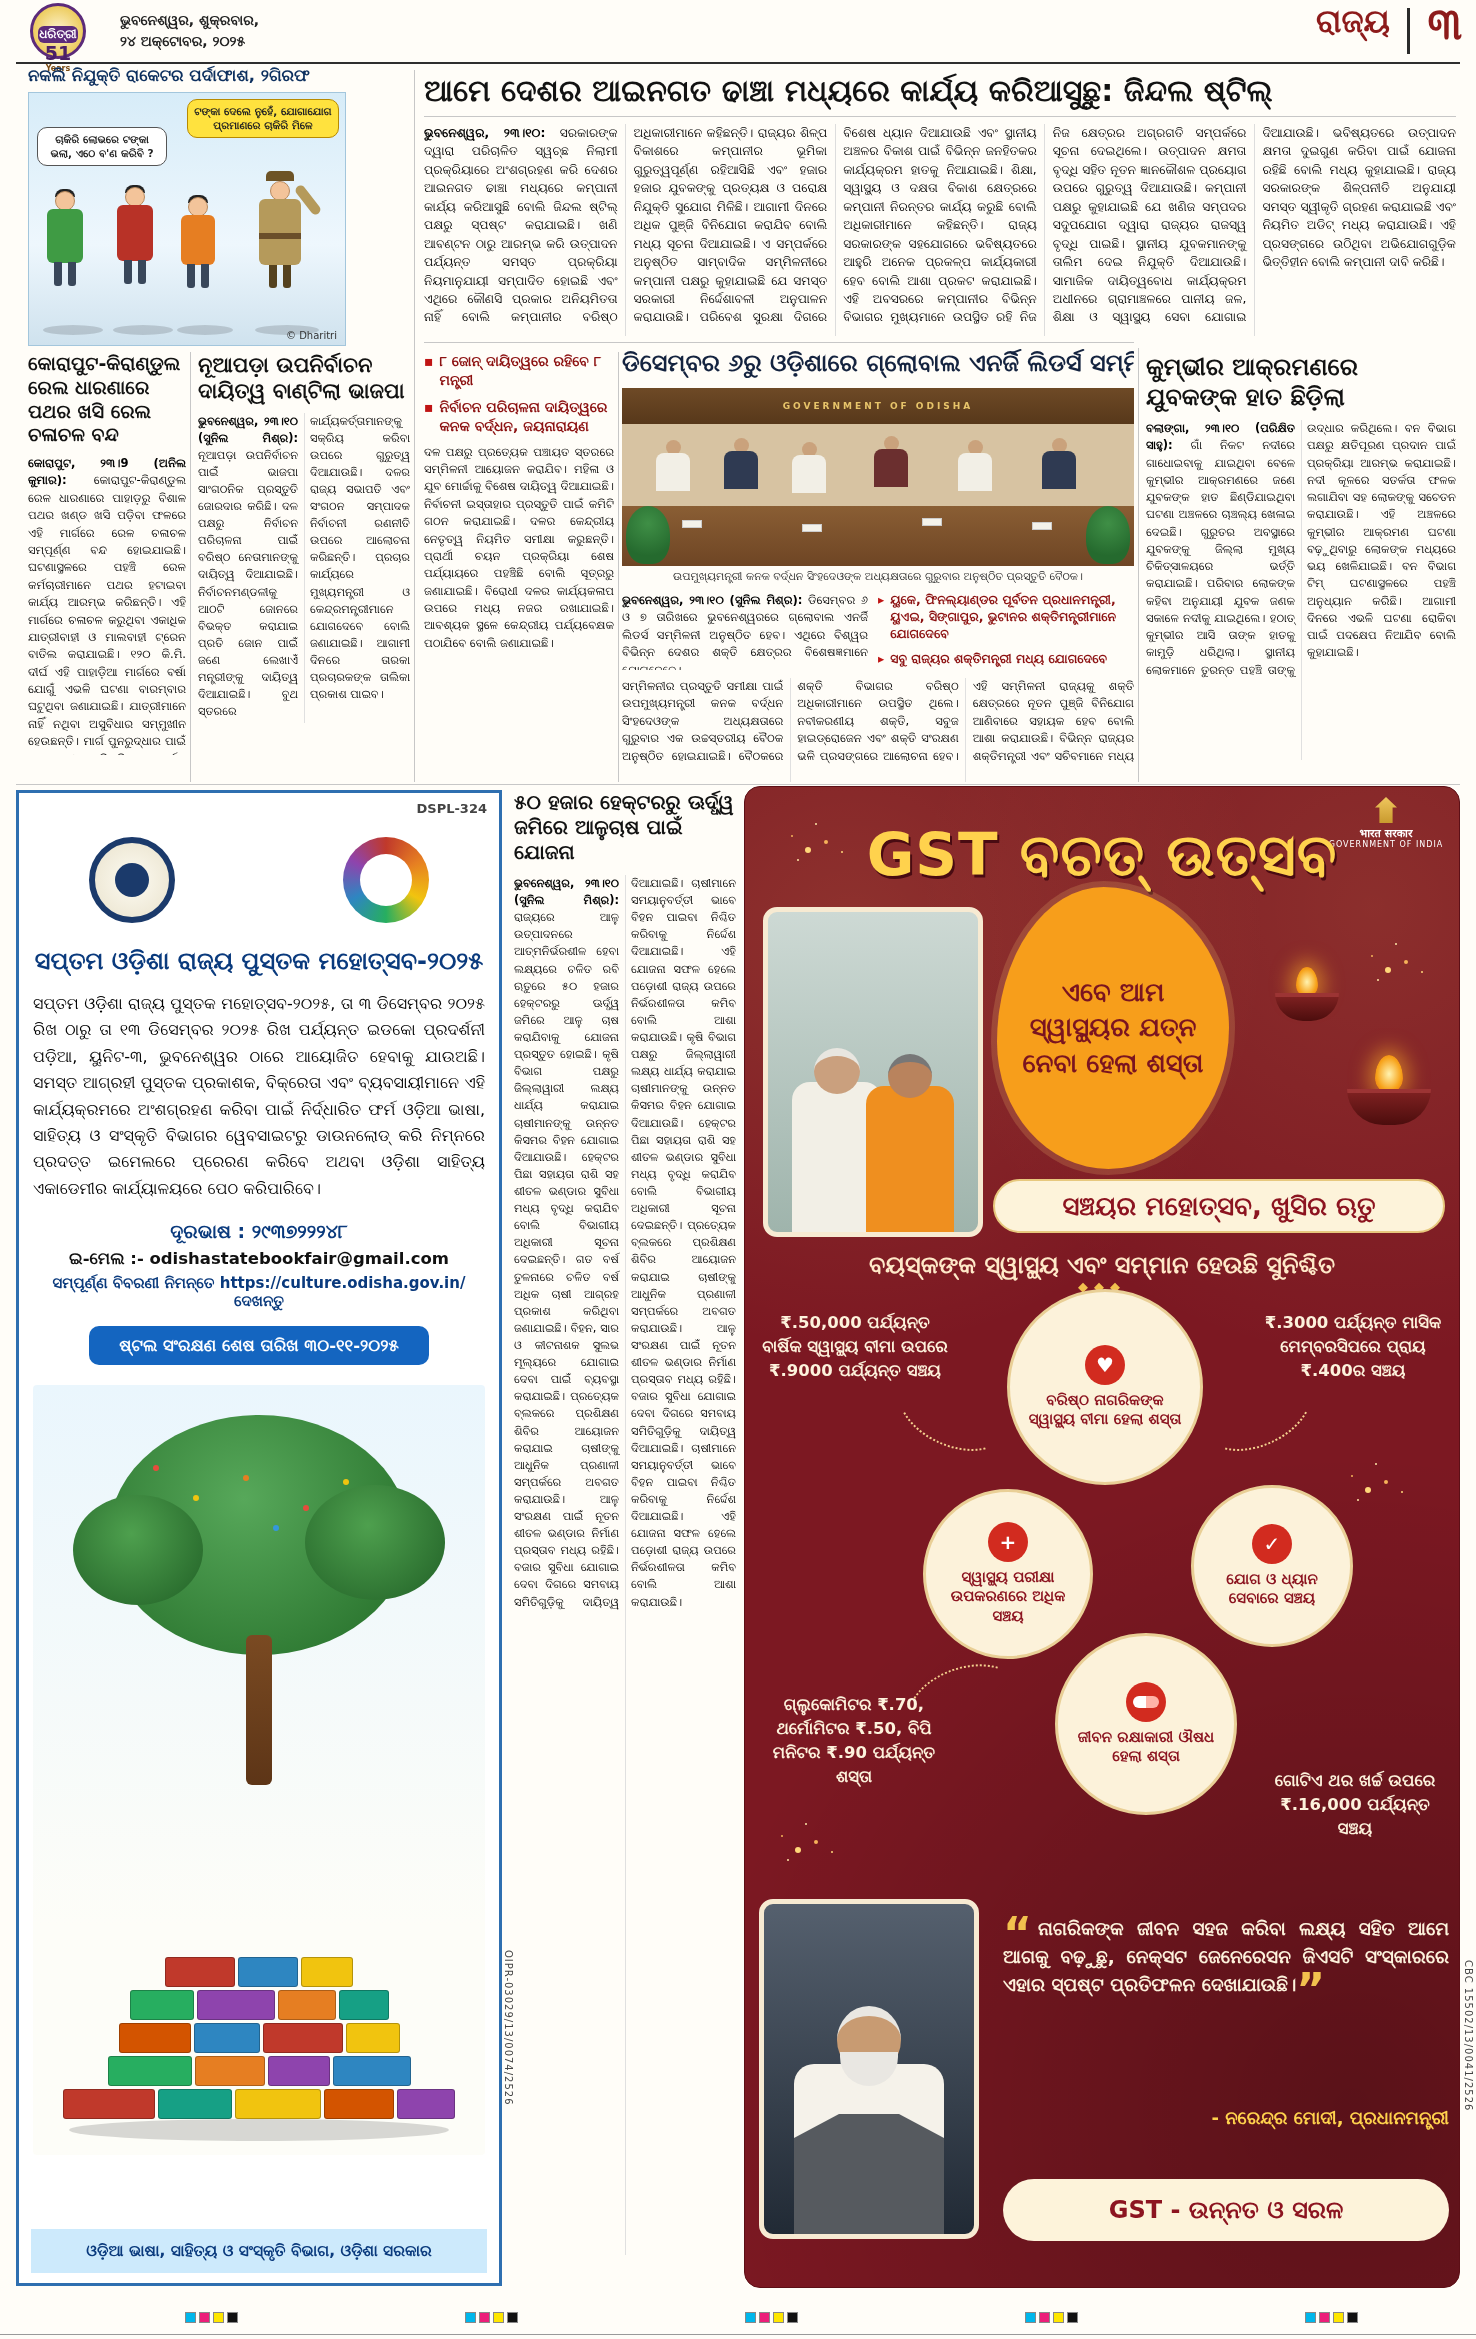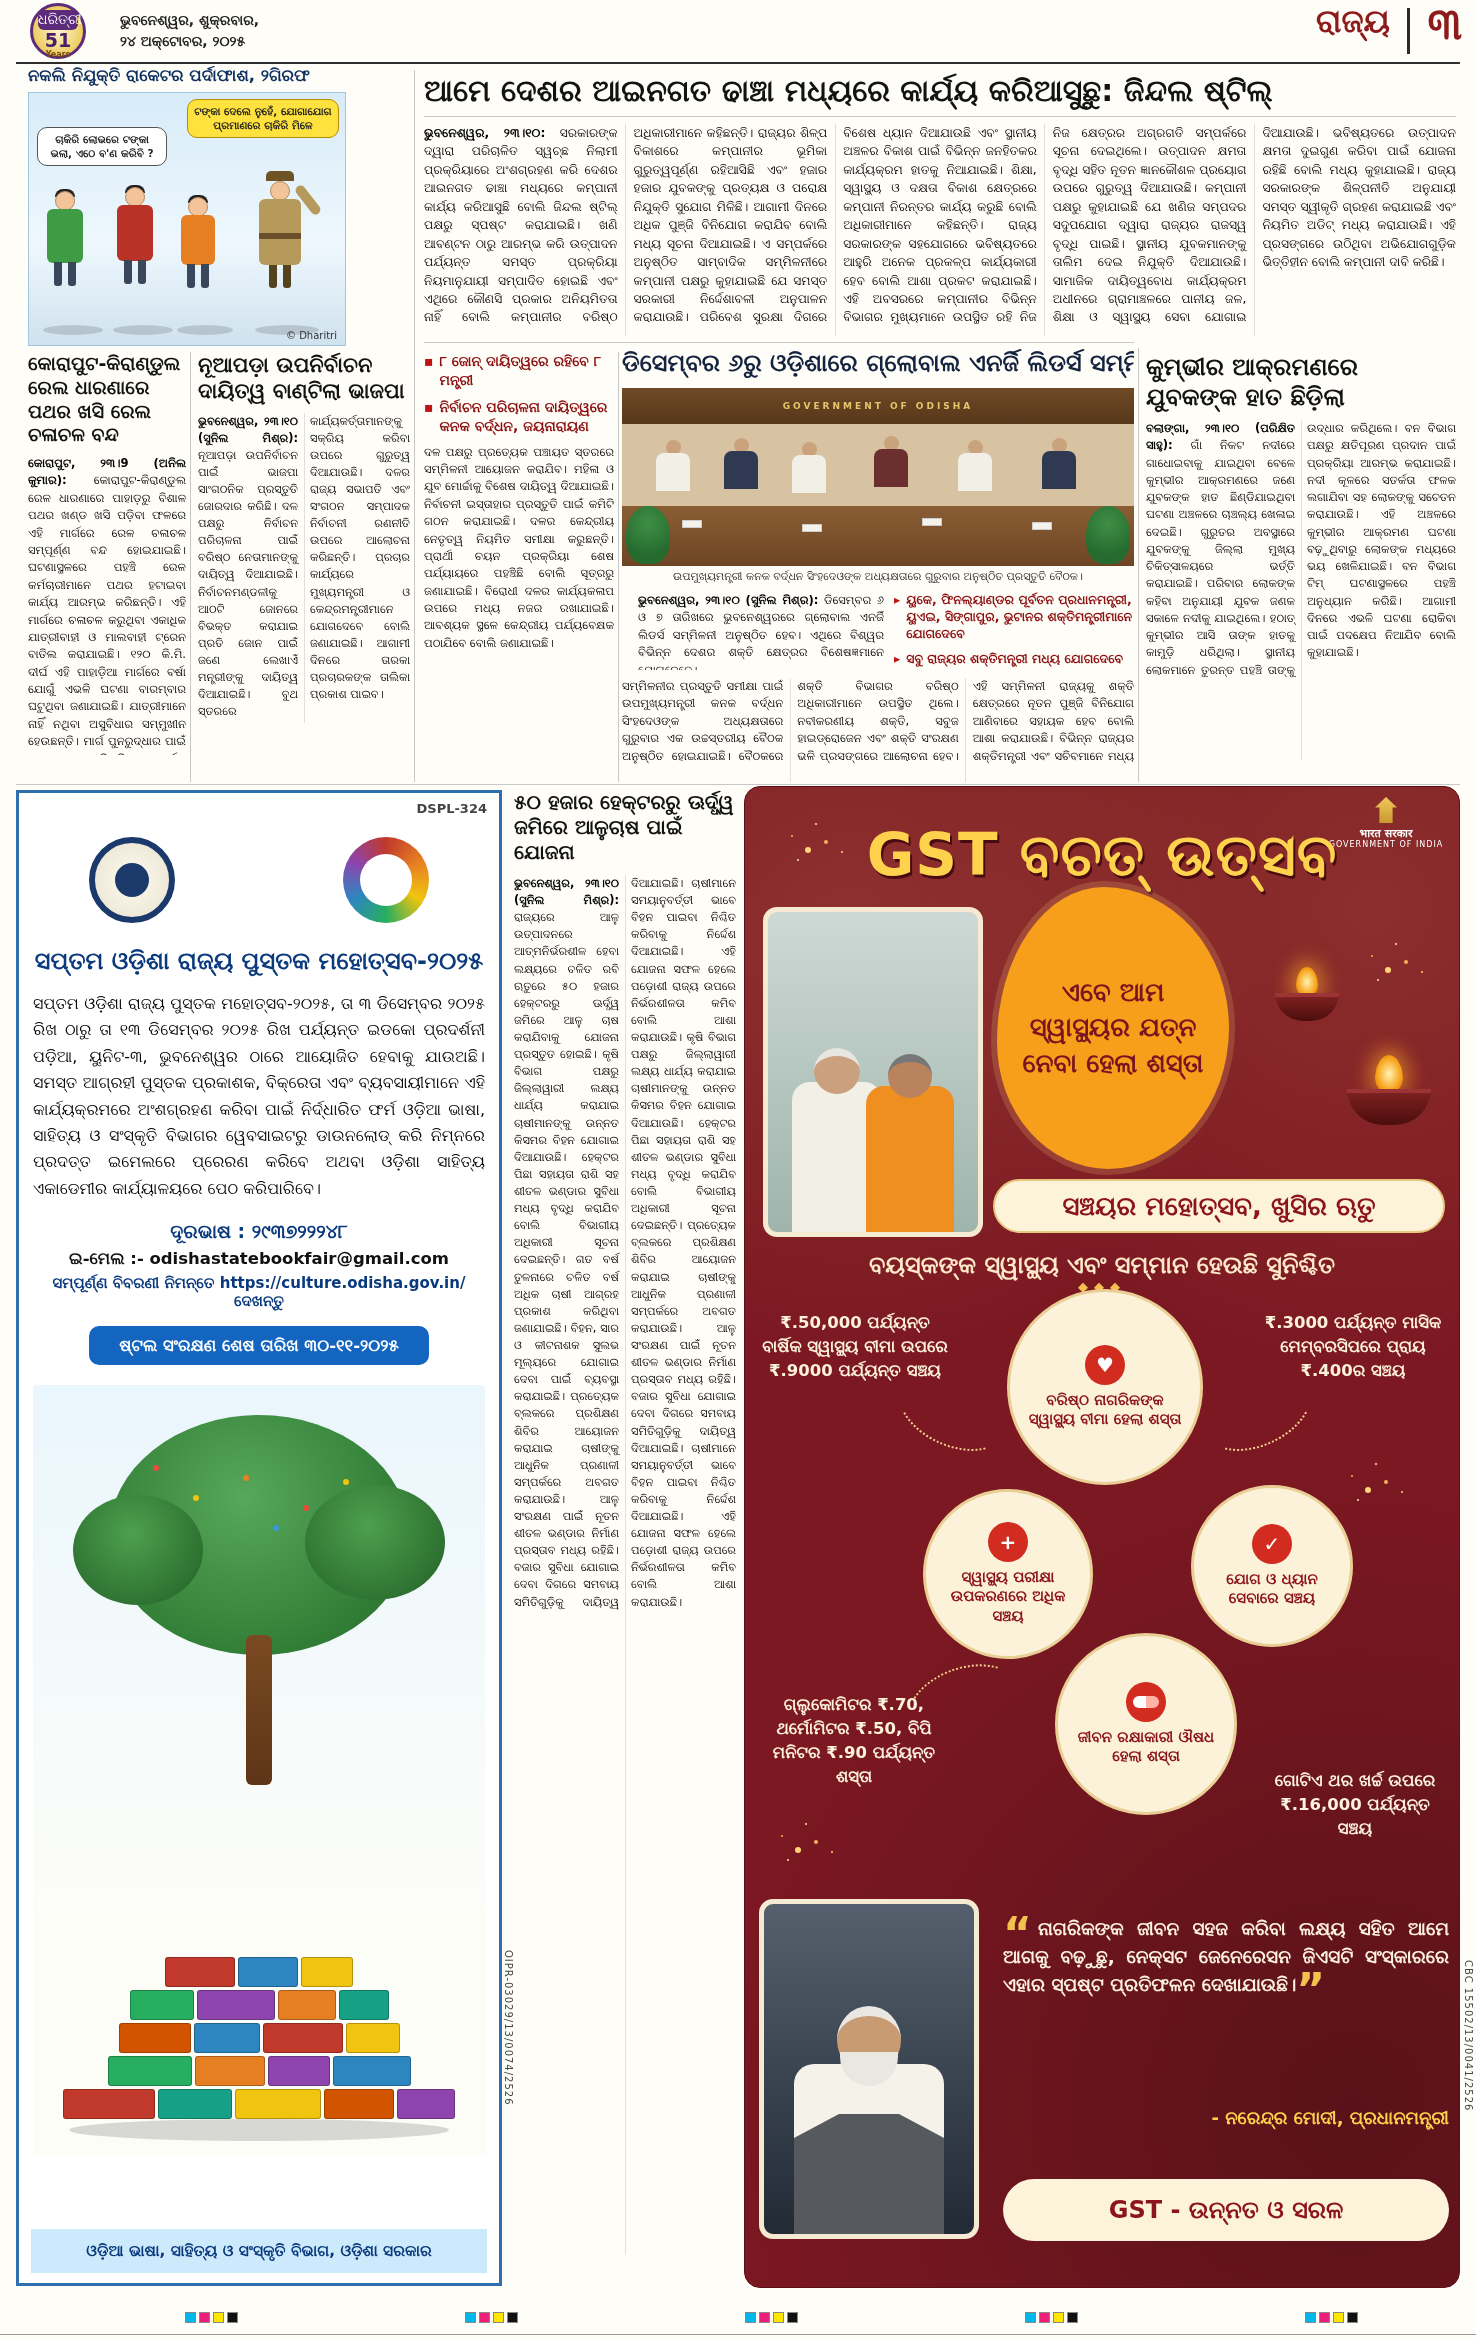--- a/index.html
+++ b/index.html
@@ -10,21 +10,21 @@
   .headline{font-weight:bold;color:#121212;line-height:1.25}
   .dl{font-weight:bold}
   .bodytext{text-align:justify;color:#000000;overflow:hidden;line-height:1.5}
   .cols2{column-count:2;column-gap:12px;column-rule:1px solid #e0e0e0}
   .cols3{column-count:3;column-gap:14px;column-rule:1px solid #e0e0e0}
   .cols5{column-count:5;column-gap:16px;column-rule:1px solid #ddd}
 
   
   .logo-circle{position:absolute;left:30px;top:3px;width:56px;height:56px;border-radius:50%;
     background:radial-gradient(#fdf3cf,#ecca58 75%);border:3px solid #5c2b7a;text-align:center}
-  .logo-brand{display:block;margin:4px auto 0;width:40px;font-size:14px;font-weight:normal;color:#fff;background:#5c2b7a;border-radius:6px;line-height:1.4}
+  .logo-brand{display:block;margin:20px auto 0;width:40px;font-size:12px;font-weight:bold;color:#fff;background:#5c2b7a;border-radius:6px;line-height:1.4}
   .logo-51{display:block;font-size:19px;font-weight:bold;color:#4a1f66;line-height:1.1}
   .logo-years{display:block;font-size:8px;font-weight:bold;color:#7a4a12}
   .mast-dates{position:absolute;left:120px;top:10px;font-size:14px;font-weight:bold;color:#222;line-height:1.5}
   .section-name{position:absolute;right:86px;top:2px;font-size:32px;font-weight:bold;color:#8d1b1b}
   .mast-divider{position:absolute;right:66px;top:8px;width:3px;height:46px;background:#2b2b2b}
   .page-num{position:absolute;right:14px;top:-2px;font-size:44px;font-weight:bold;color:#8d1b1b}
   .mast-rule{position:absolute;left:16px;right:16px;top:62px;border-top:2px solid #2e2e2e}
 
   
   .cartoon-kicker{position:absolute;left:28px;top:66px;width:318px;font-size:16.5px;font-weight:bold;color:#0c2f5e}
@@ -255,21 +255,21 @@
       <div class="mtable">
         <div class="paper" style="left:60px;top:14px"></div>
         <div class="paper" style="left:180px;top:18px"></div>
         <div class="paper" style="left:300px;top:12px"></div>
         <div class="paper" style="left:410px;top:16px"></div>
       </div>
       <div class="plant" style="left:4px;bottom:2px"></div>
       <div class="plant" style="right:4px;bottom:2px"></div>
     </div>
     <p class="abs" style="left:0;top:222px;width:512px;font-size:11px;text-align:center;color:#222">ଉପମୁଖ୍ୟମନ୍ତ୍ରୀ କନକ ବର୍ଦ୍ଧନ ସିଂହଦେଓଙ୍କ ଅଧ୍ୟକ୍ଷତାରେ ଗୁରୁବାର ଅନୁଷ୍ଠିତ ପ୍ରସ୍ତୁତି ବୈଠକ।</p>
-    <div class="abs" style="left:16px;top:244px;width:512px;display:flex;gap:10px">
+    <div class="abs" style="left:0;top:244px;width:512px;display:flex;gap:10px">
       <p class="bodytext" style="width:246px;height:78px;font-size:11.6px">
         <span class="dl">ଭୁବନେଶ୍ୱର, ୨୩।୧୦ (ସୁନିଲ ମିଶ୍ର):</span>
         <span>ଡିସେମ୍ବର ୬ ଓ ୭ ତାରିଖରେ ଭୁବନେଶ୍ୱରରେ ଗ୍ଲୋବାଲ ଏନର୍ଜି ଲିଡର୍ସ ସମ୍ମିଳନୀ ଅନୁଷ୍ଠିତ ହେବ। ଏଥିରେ ବିଶ୍ୱର ବିଭିନ୍ନ ଦେଶର ଶକ୍ତି କ୍ଷେତ୍ରର ବିଶେଷଜ୍ଞମାନେ ଯୋଗଦେବେ।</span>
       </p>
       <div style="width:256px">
         <div class="bullet" style="font-size:12.5px">
           <span class="mark">▸</span>
           <span>ୟୁକେ, ଫିନଲ୍ୟାଣ୍ଡର ପୂର୍ବତନ ପ୍ରଧାନମନ୍ତ୍ରୀ, ୟୁଏଇ, ସିଙ୍ଗାପୁର, ଭୁଟାନର ଶକ୍ତିମନ୍ତ୍ରୀମାନେ ଯୋଗଦେବେ</span>
         </div>
         <div class="bullet" style="font-size:12.5px">

